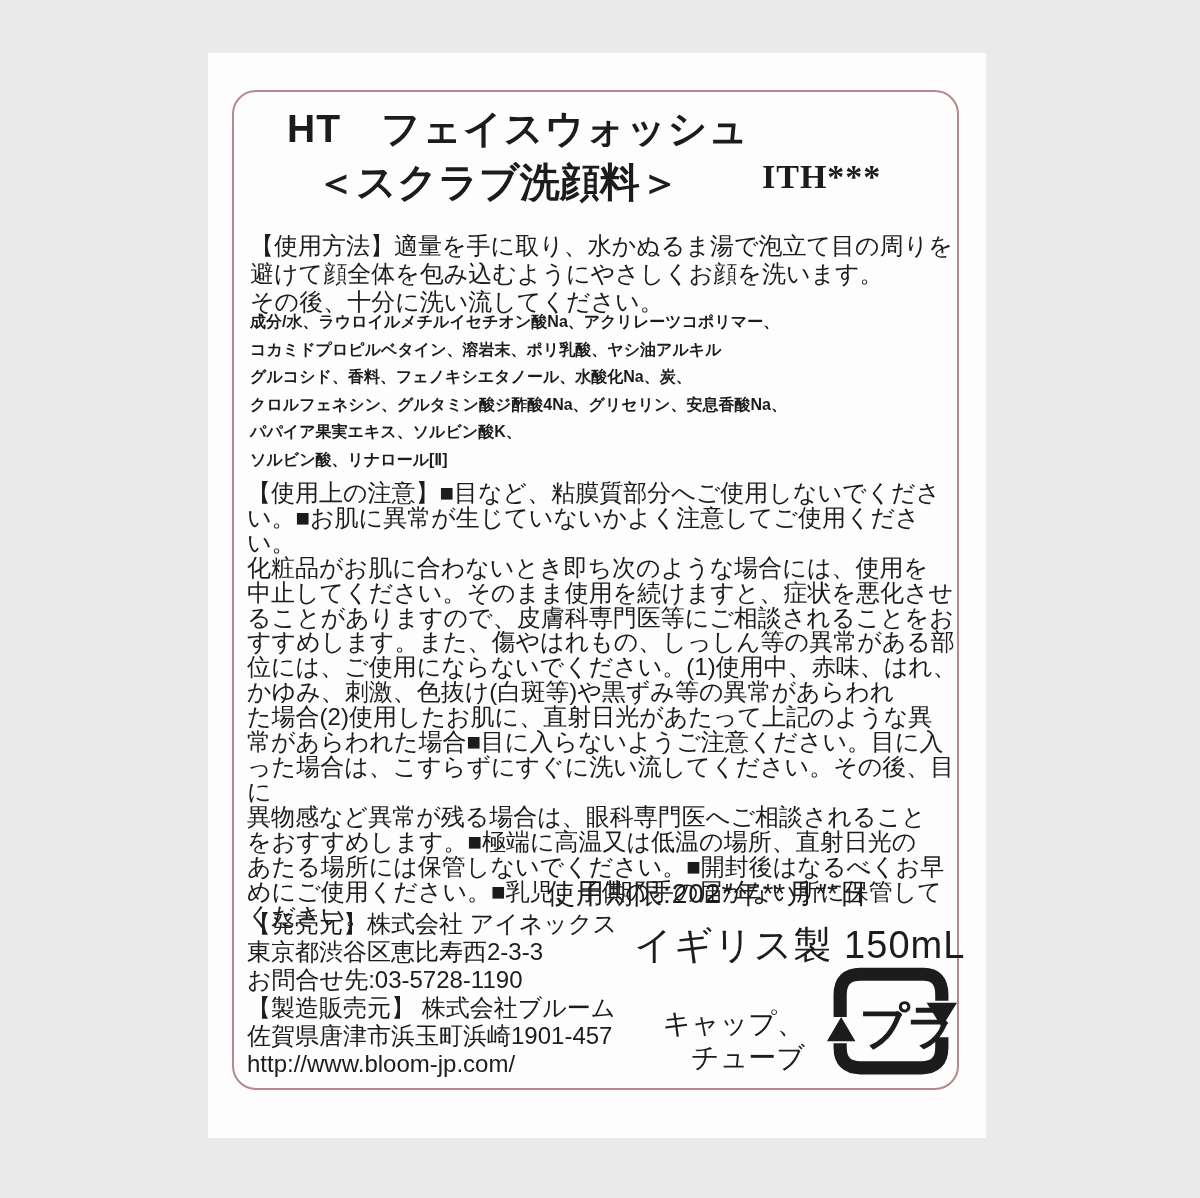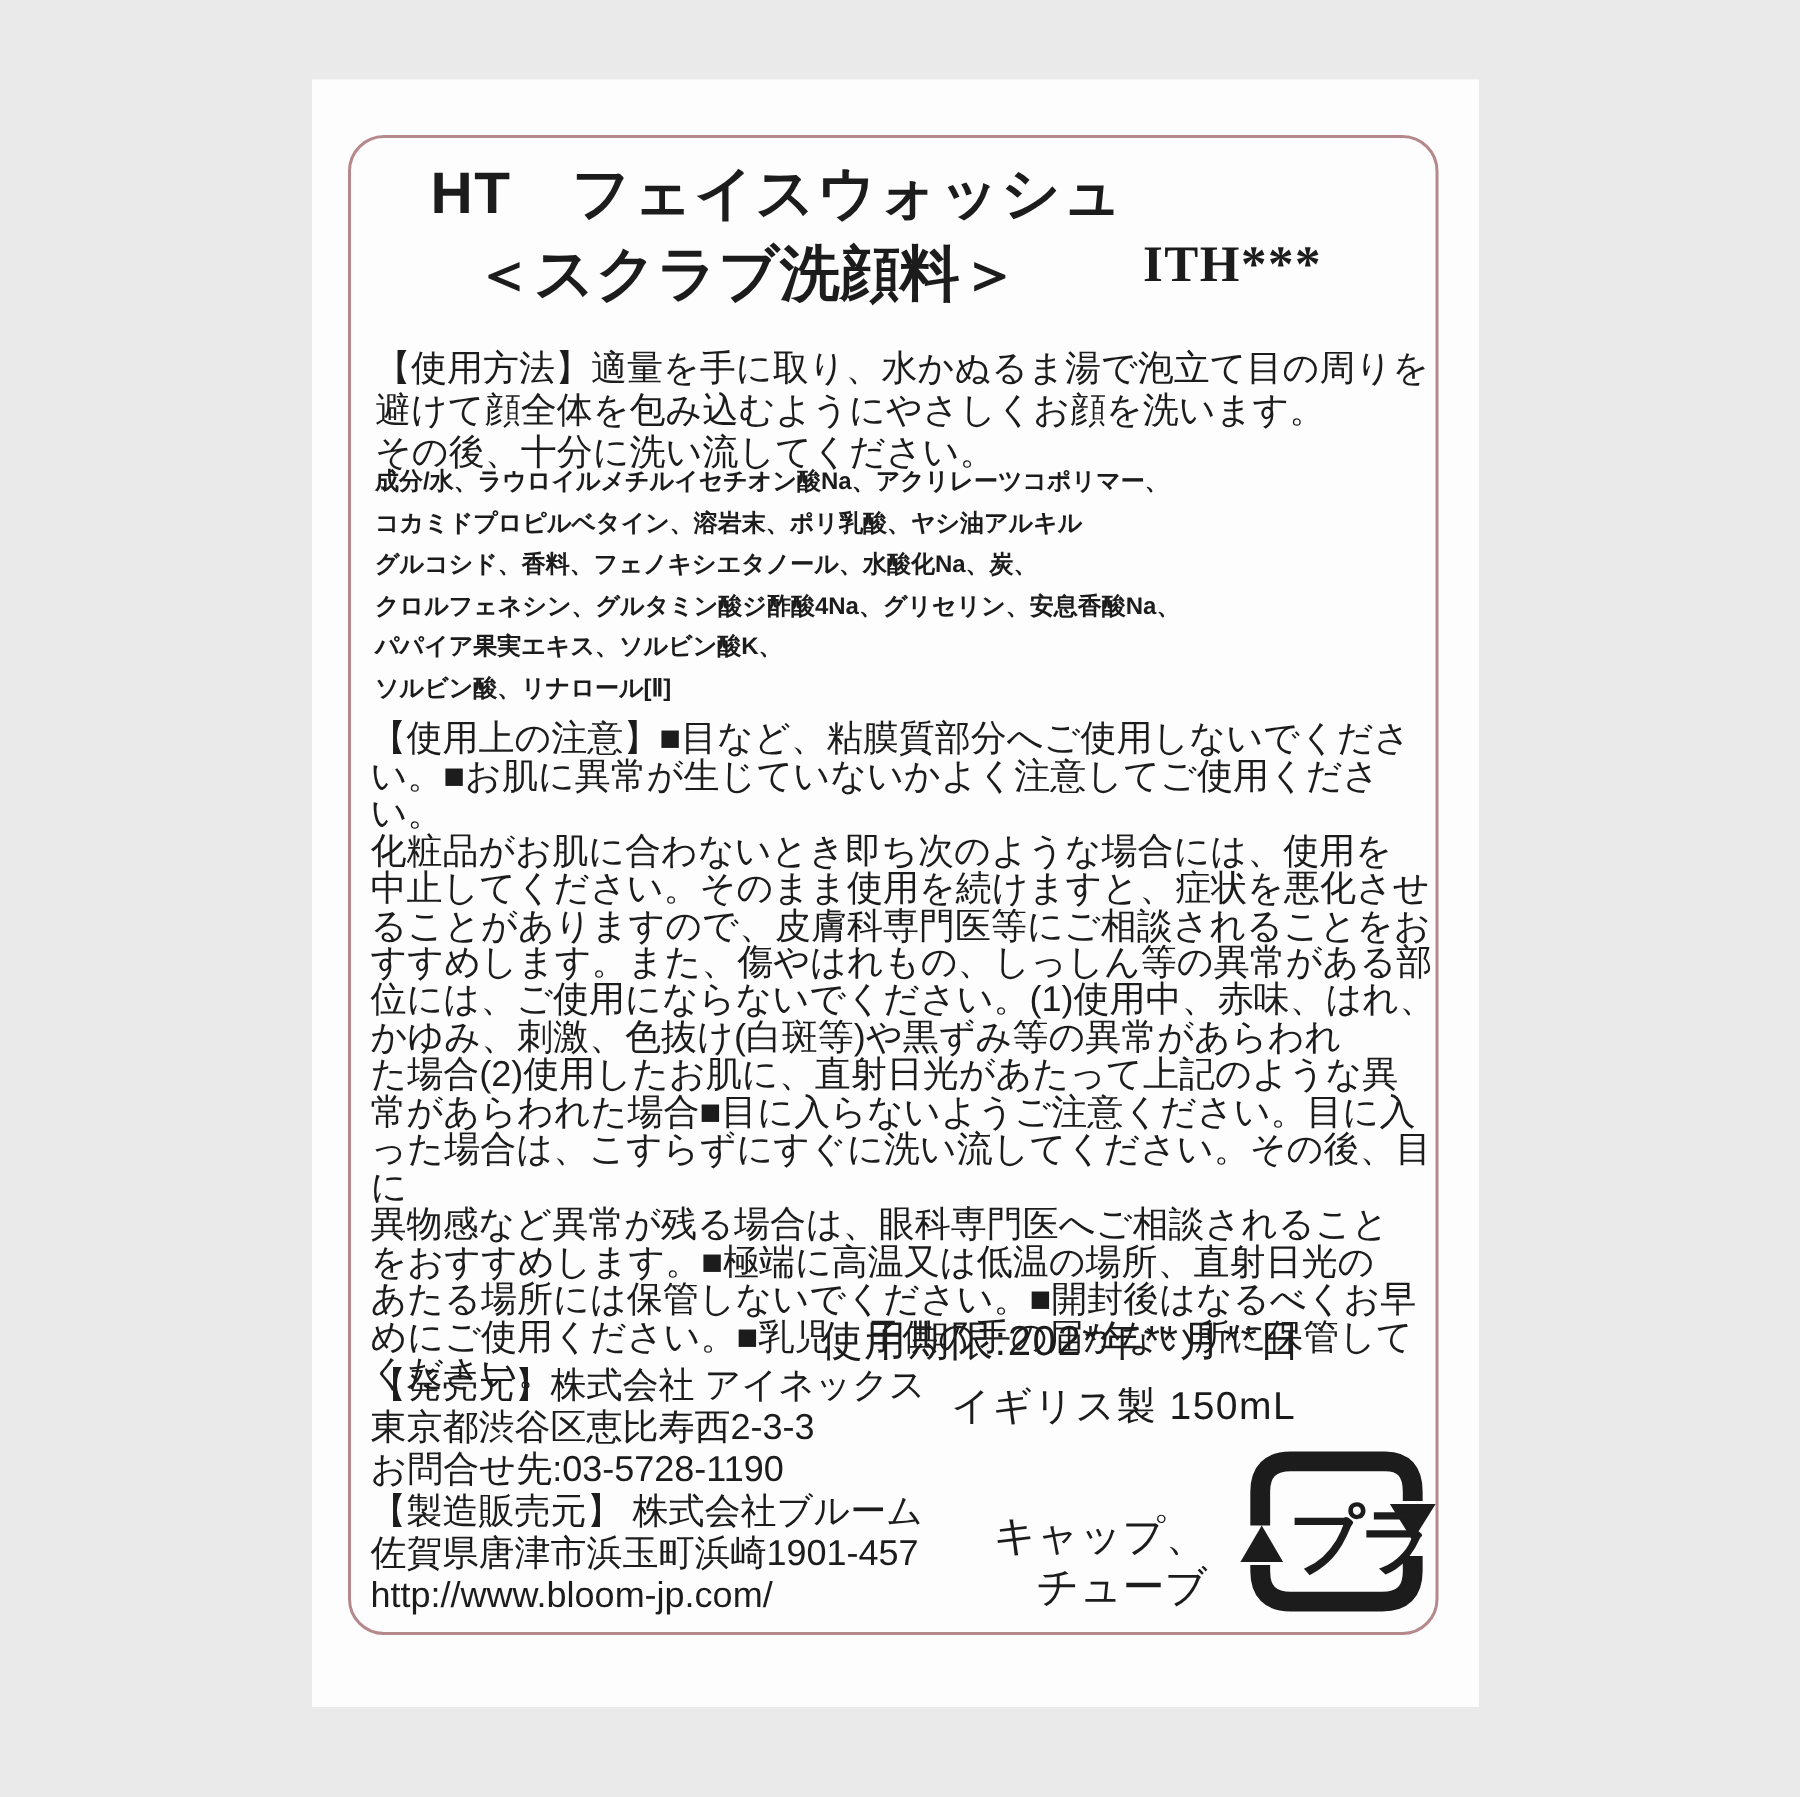--- a/index.html
+++ b/index.html
@@ -50,21 +50,21 @@
   .expiry{
     position:absolute;left:547px;top:875px;
     font-size:28px;white-space:nowrap;letter-spacing:1px;
   }
   .distributor{
     position:absolute;left:247px;top:910px;width:420px;
     font-size:24px;line-height:28px;white-space:pre-line;
   }
   .origin{
     position:absolute;left:634px;top:920px;
-    font-size:26px;white-space:nowrap;letter-spacing:1px;
+    font-size:38px;white-space:nowrap;letter-spacing:1px;
   }
   .captube{
     position:absolute;left:640px;top:984px;width:165px;
     font-size:28px;line-height:34px;text-align:right;white-space:pre-line;margin-top:23px;
   }
   .pla{
     position:absolute;left:822px;top:960px;width:140px;height:122px;
   }
   .pla svg{width:100%;height:100%;}
   .pla text{

